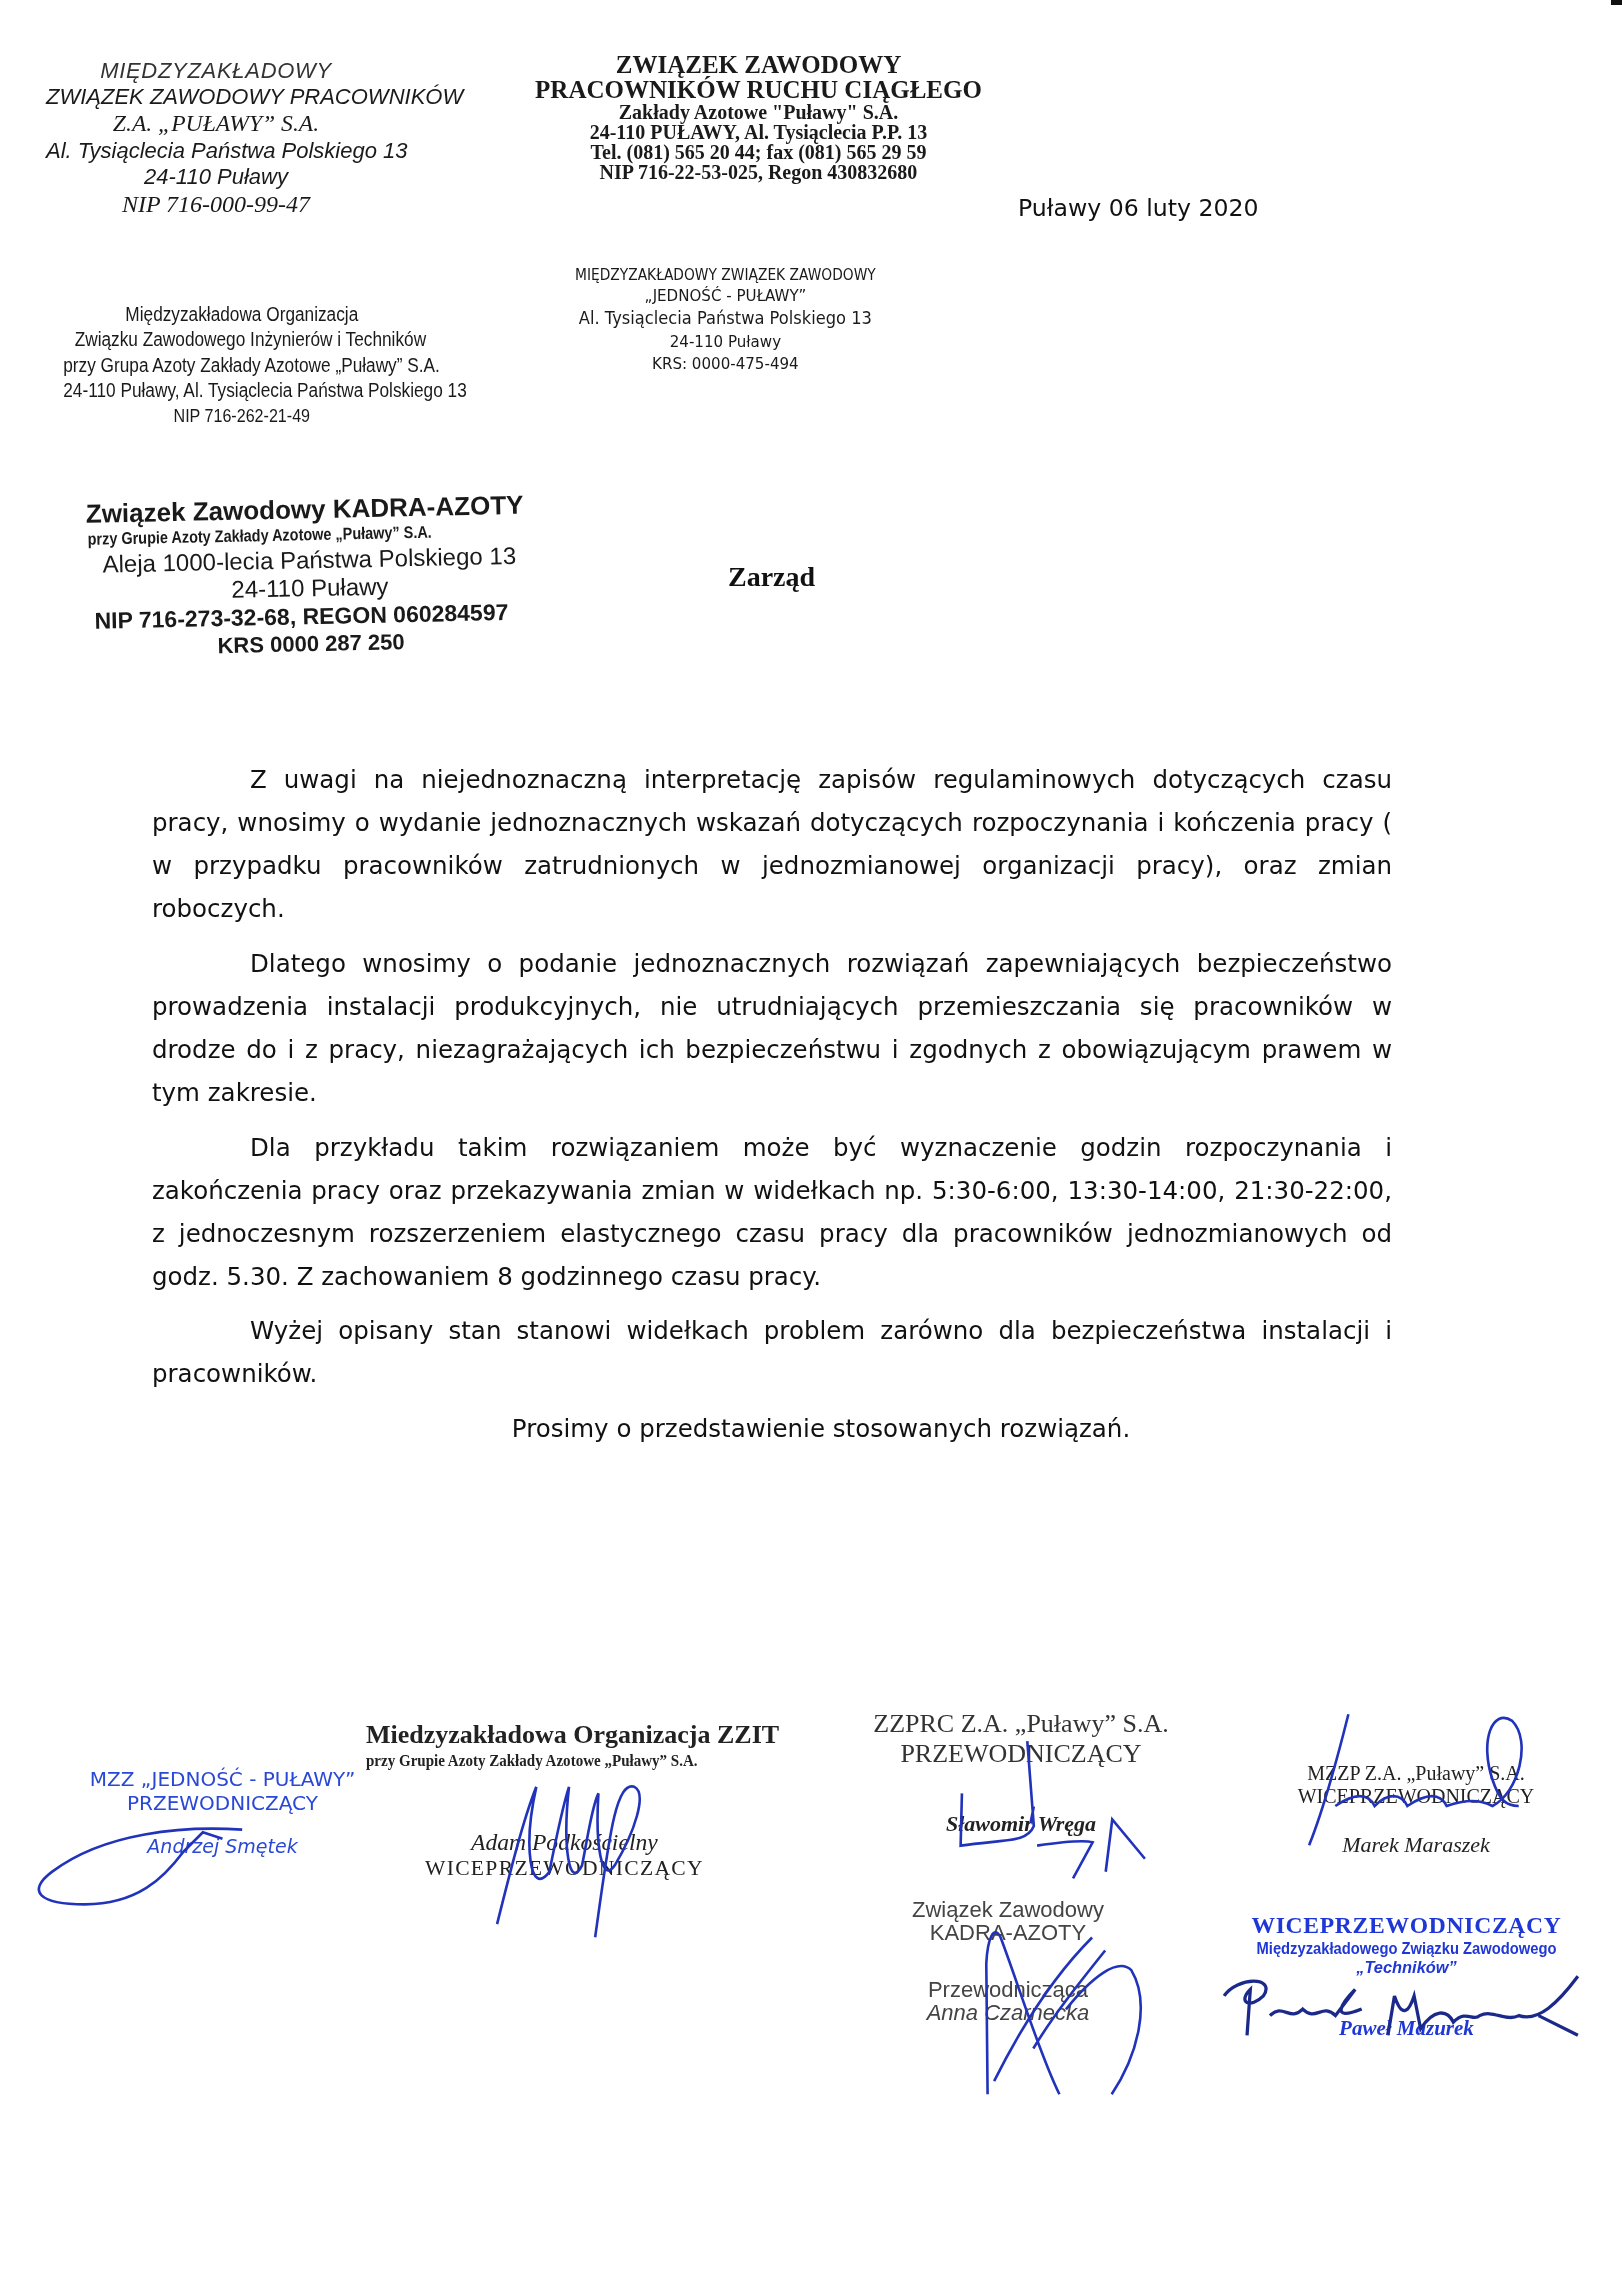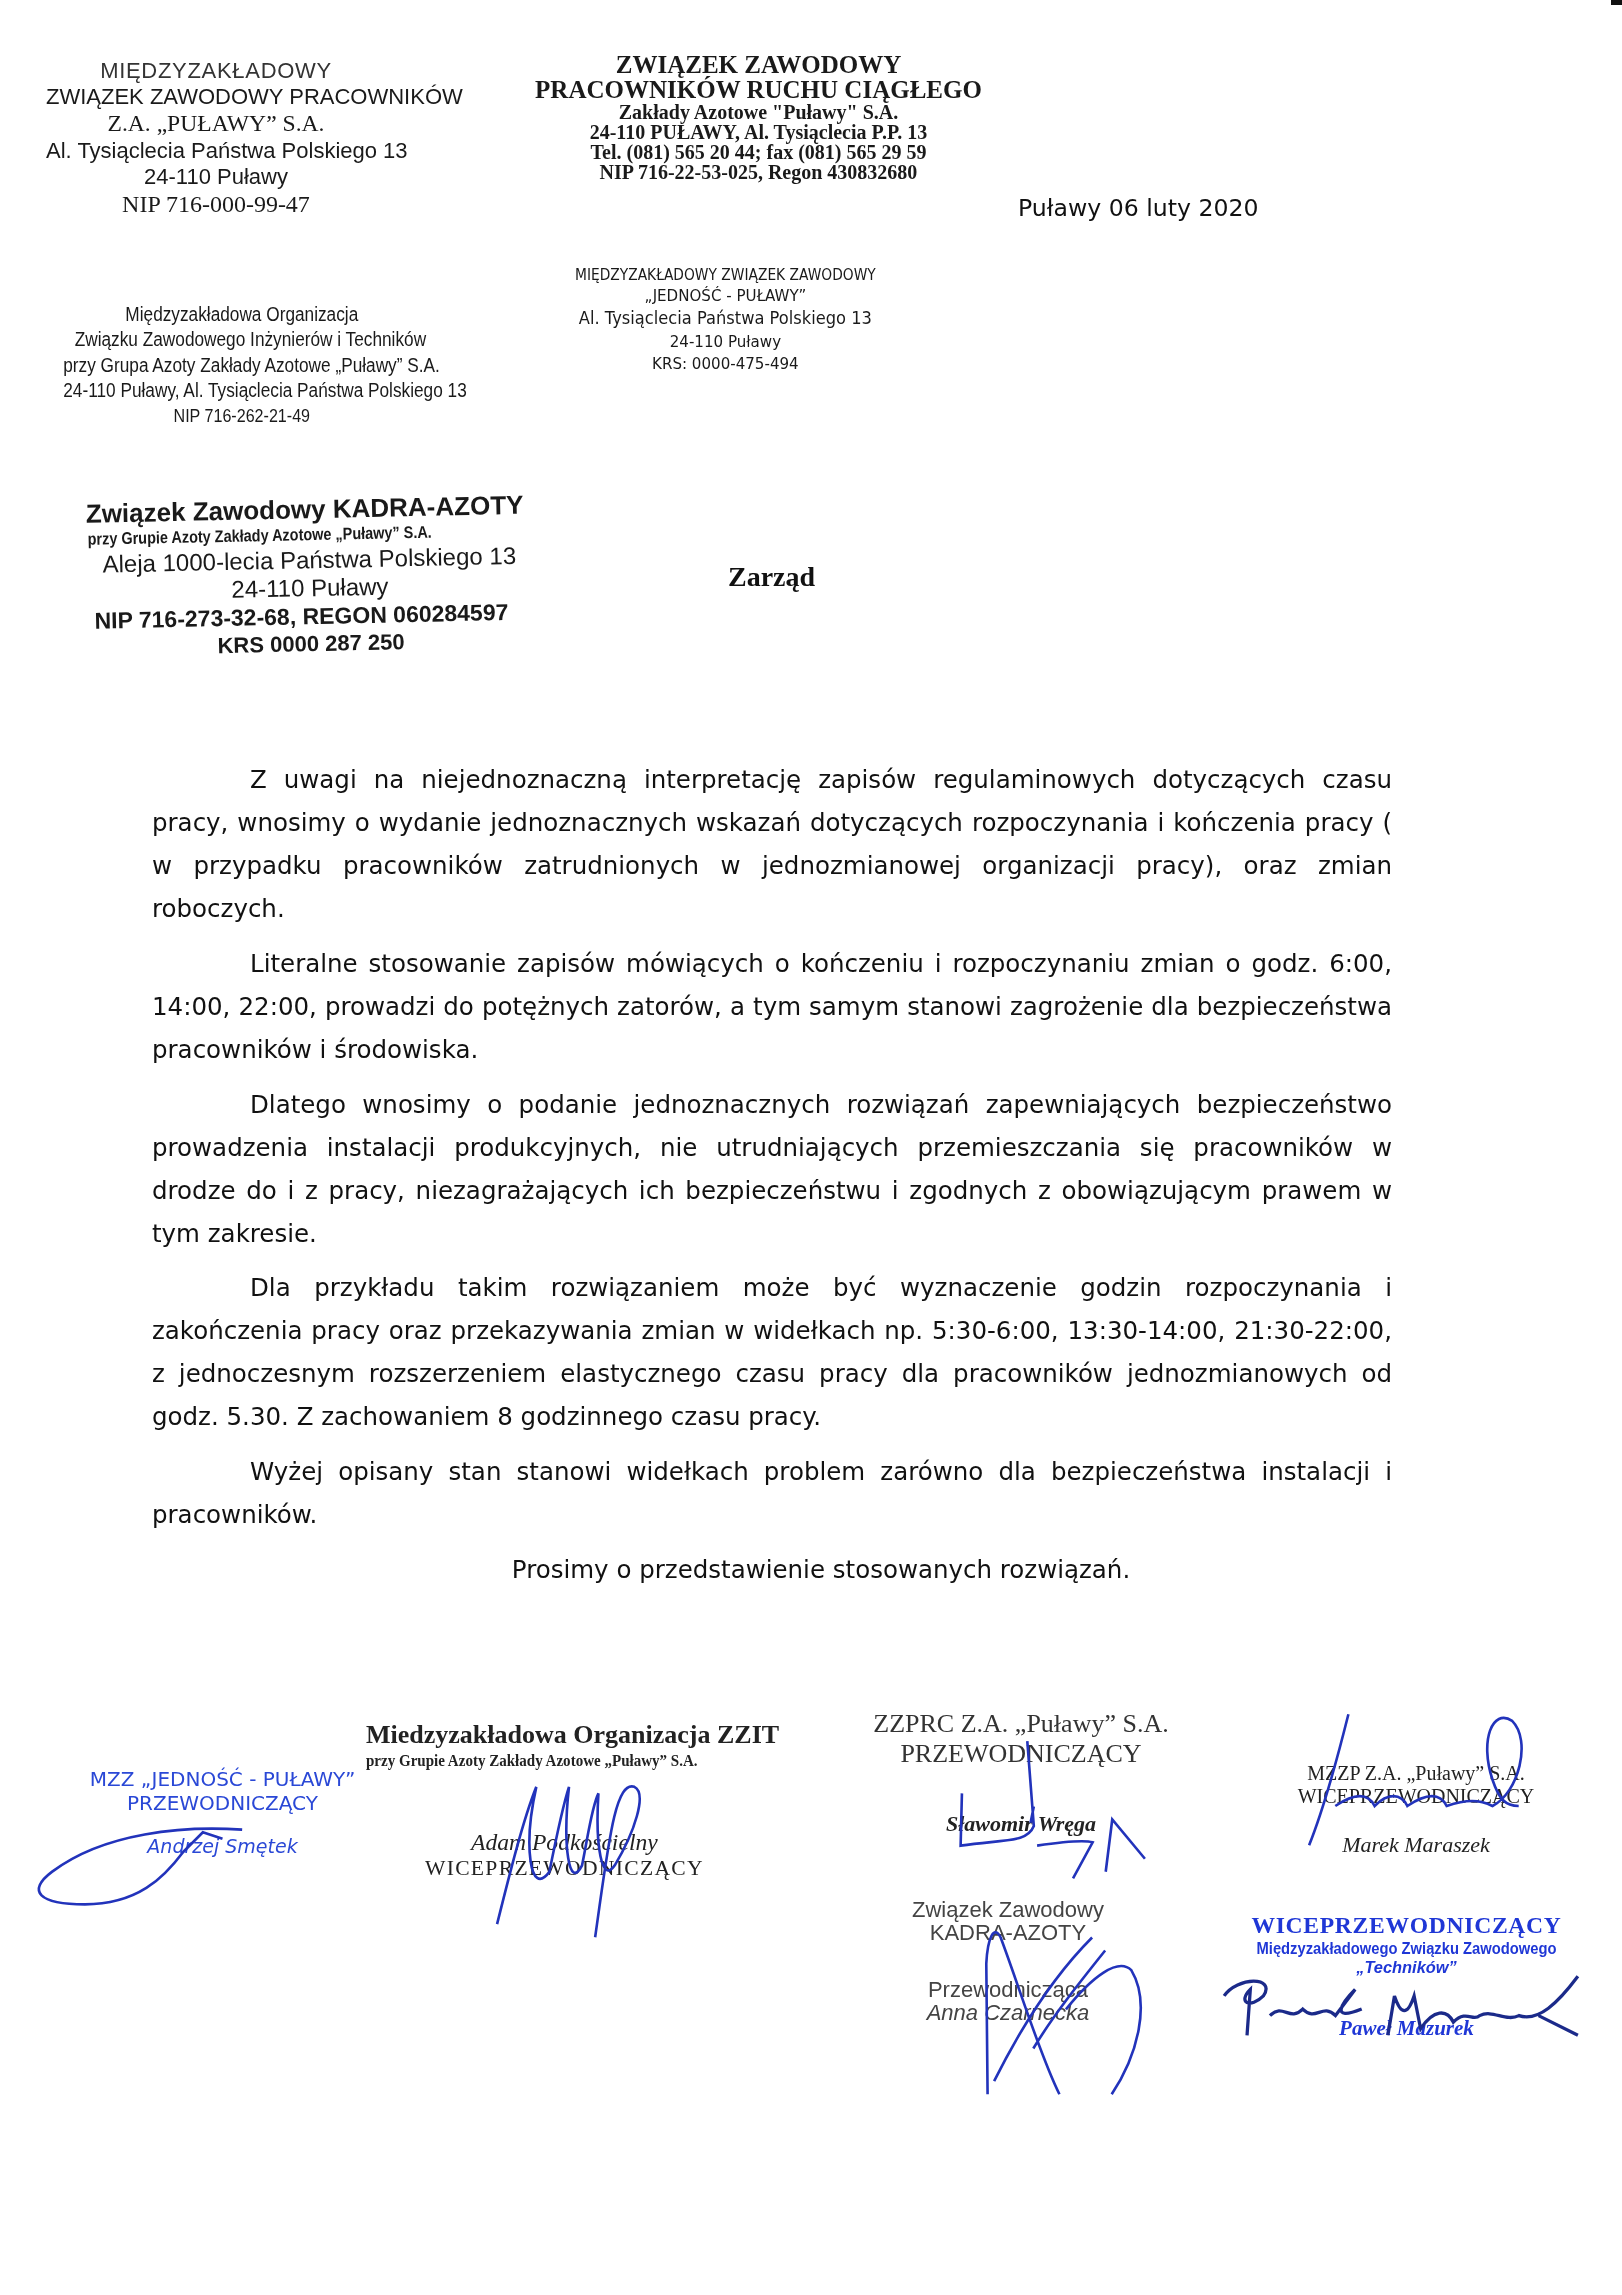--- a/index.html
+++ b/index.html
@@ -1,20 +1,20 @@
 <!DOCTYPE html>
 <html style="font-size:10.5px"><head>
 <meta charset="utf-8">
 <style>
   html, body { margin: 0; padding: 0; background: #ffffff; }
   body { width: 1623px; height: 2295px; position: relative; overflow: hidden; color: #111; }
   .abs { position: absolute; }
   .stamp { text-align: center; color: #1a1a1a; line-height: 1.18; }
   .stamp div { white-space: nowrap; }
-  .sans { font-family: "Liberation Sans", sans-serif; }
+  .sans { font-family: "Liberation Sans", sans-serif; font-style: italic; }
   .corner-mark { position: absolute; right: 0; top: 0; width: 11.8px; height: 5.2px; background: #111; }
 
   
   #stamp-mzzp { left: 46px; top: 58px; width: 340px; font-size: 22px; }
   #stamp-mzzp .l1 { letter-spacing: 0.7px; color:#333; }
   #stamp-mzzp .l3 { font-family: "Liberation Serif", serif; font-size: 23.6px; }
   #stamp-mzzp .l6 { font-family: "Liberation Serif", serif; font-size: 24px; }
 
   
   #stamp-zzprc { left: 523px; top: 52px; width: 471px; font-family: "Liberation Serif", serif; font-weight: bold; font-size: 23px; line-height: 1.0; }
@@ -136,21 +136,20 @@
   <div class="l5">NIP 716-273-32-68, REGON 060284597</div>
   <div class="l6">KRS 0000 287 250</div>
 </div>
 
 <div id="addressee" class="abs">
   <div class="a1">Zarząd</div>
 </div>
 
 <div id="letter-body" class="abs">
   <p>Z uwagi na niejednoznaczną interpretację zapisów regulaminowych dotyczących czasu pracy, wnosimy o wydanie jednoznacznych wskazań dotyczących rozpoczynania i kończenia pracy ( w przypadku pracowników zatrudnionych w jednozmianowej organizacji pracy), oraz zmian roboczych.</p>
-  <p>Literalne stosowanie zapisów mówiących o kończeniu i rozpoczynaniu zmian o godz. 6:00, 14:00, 22:00, prowadzi do potężnych zatorów, a tym samym stanowi zagrożenie dla bezpieczeństwa pracowników i środowiska.</p>
   <p>Dlatego wnosimy o podanie jednoznacznych rozwiązań zapewniających bezpieczeństwo prowadzenia instalacji produkcyjnych, nie utrudniających przemieszczania się pracowników w drodze do i z pracy, niezagrażających ich bezpieczeństwu i zgodnych z obowiązującym prawem w tym zakresie.</p>
   <p>Dla przykładu takim rozwiązaniem może być wyznaczenie godzin rozpoczynania i zakończenia pracy oraz przekazywania zmian w widełkach np. 5:30-6:00, 13:30-14:00, 21:30-22:00, z jednoczesnym rozszerzeniem elastycznego czasu pracy dla pracowników jednozmianowych od godz. 5.30. Z zachowaniem 8 godzinnego czasu pracy.</p>
   <p>Wyżej opisany stan stanowi widełkach problem zarówno dla bezpieczeństwa instalacji i pracowników.</p>
   <p class="last">Prosimy o przedstawienie stosowanych rozwiązań.</p>
 </div>
 
 <div id="sig1" class="abs">
   <div class="s1">MZZ „JEDNOŚĆ - PUŁAWY”</div>
   <div class="s2">PRZEWODNICZĄCY</div>
   <div class="s3">Andrzej Smętek</div>

